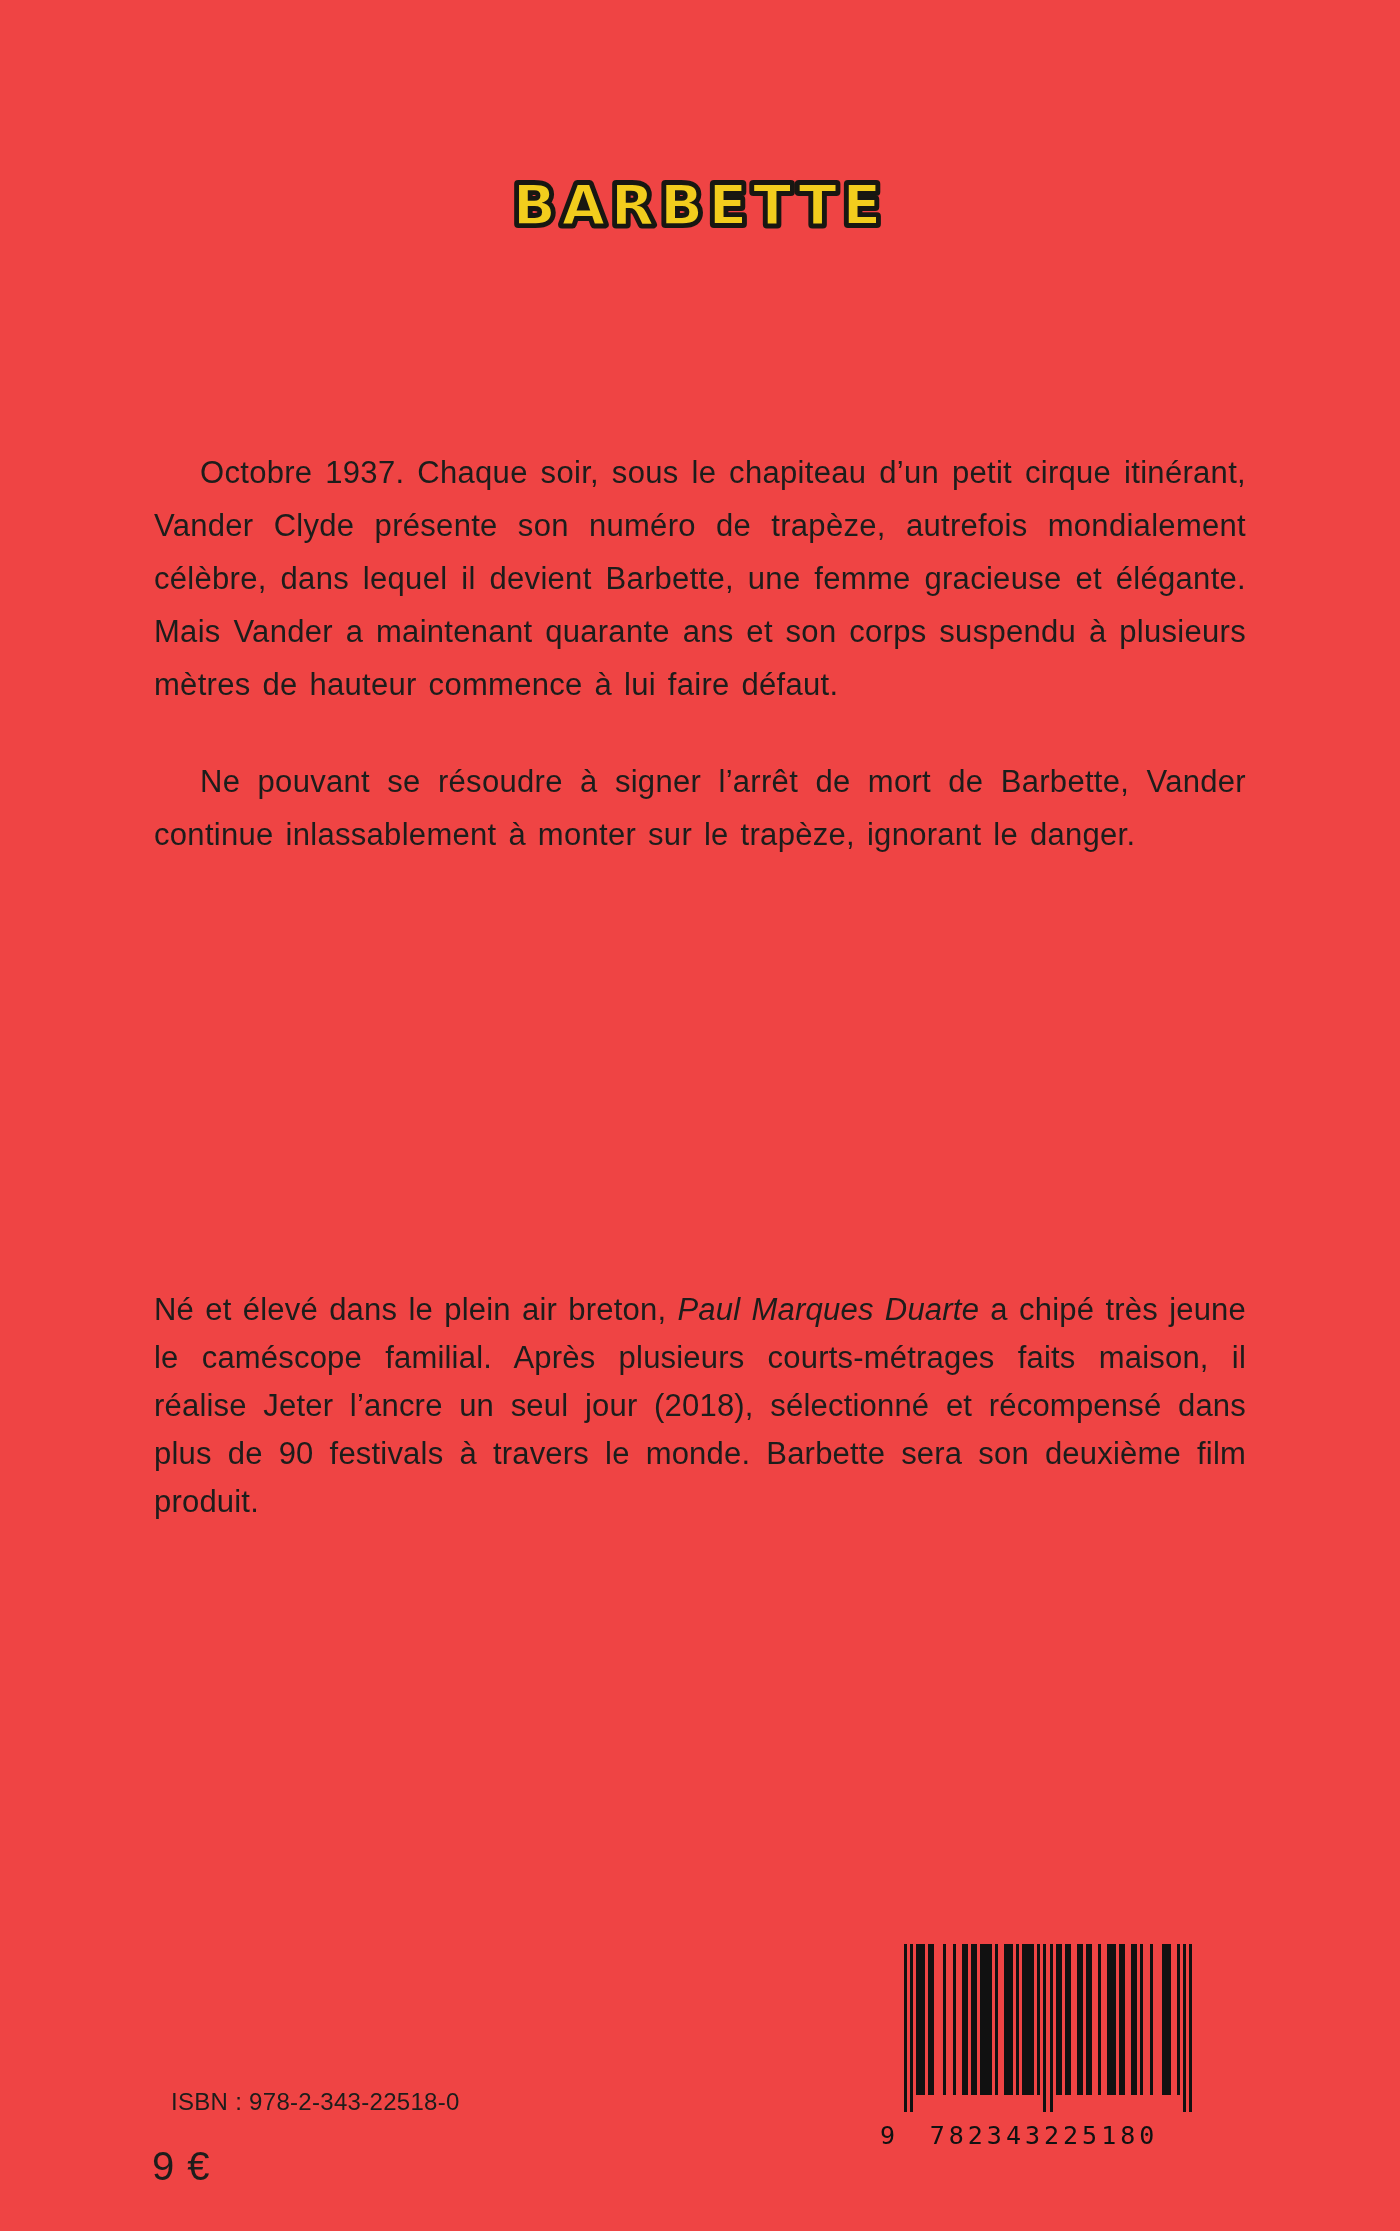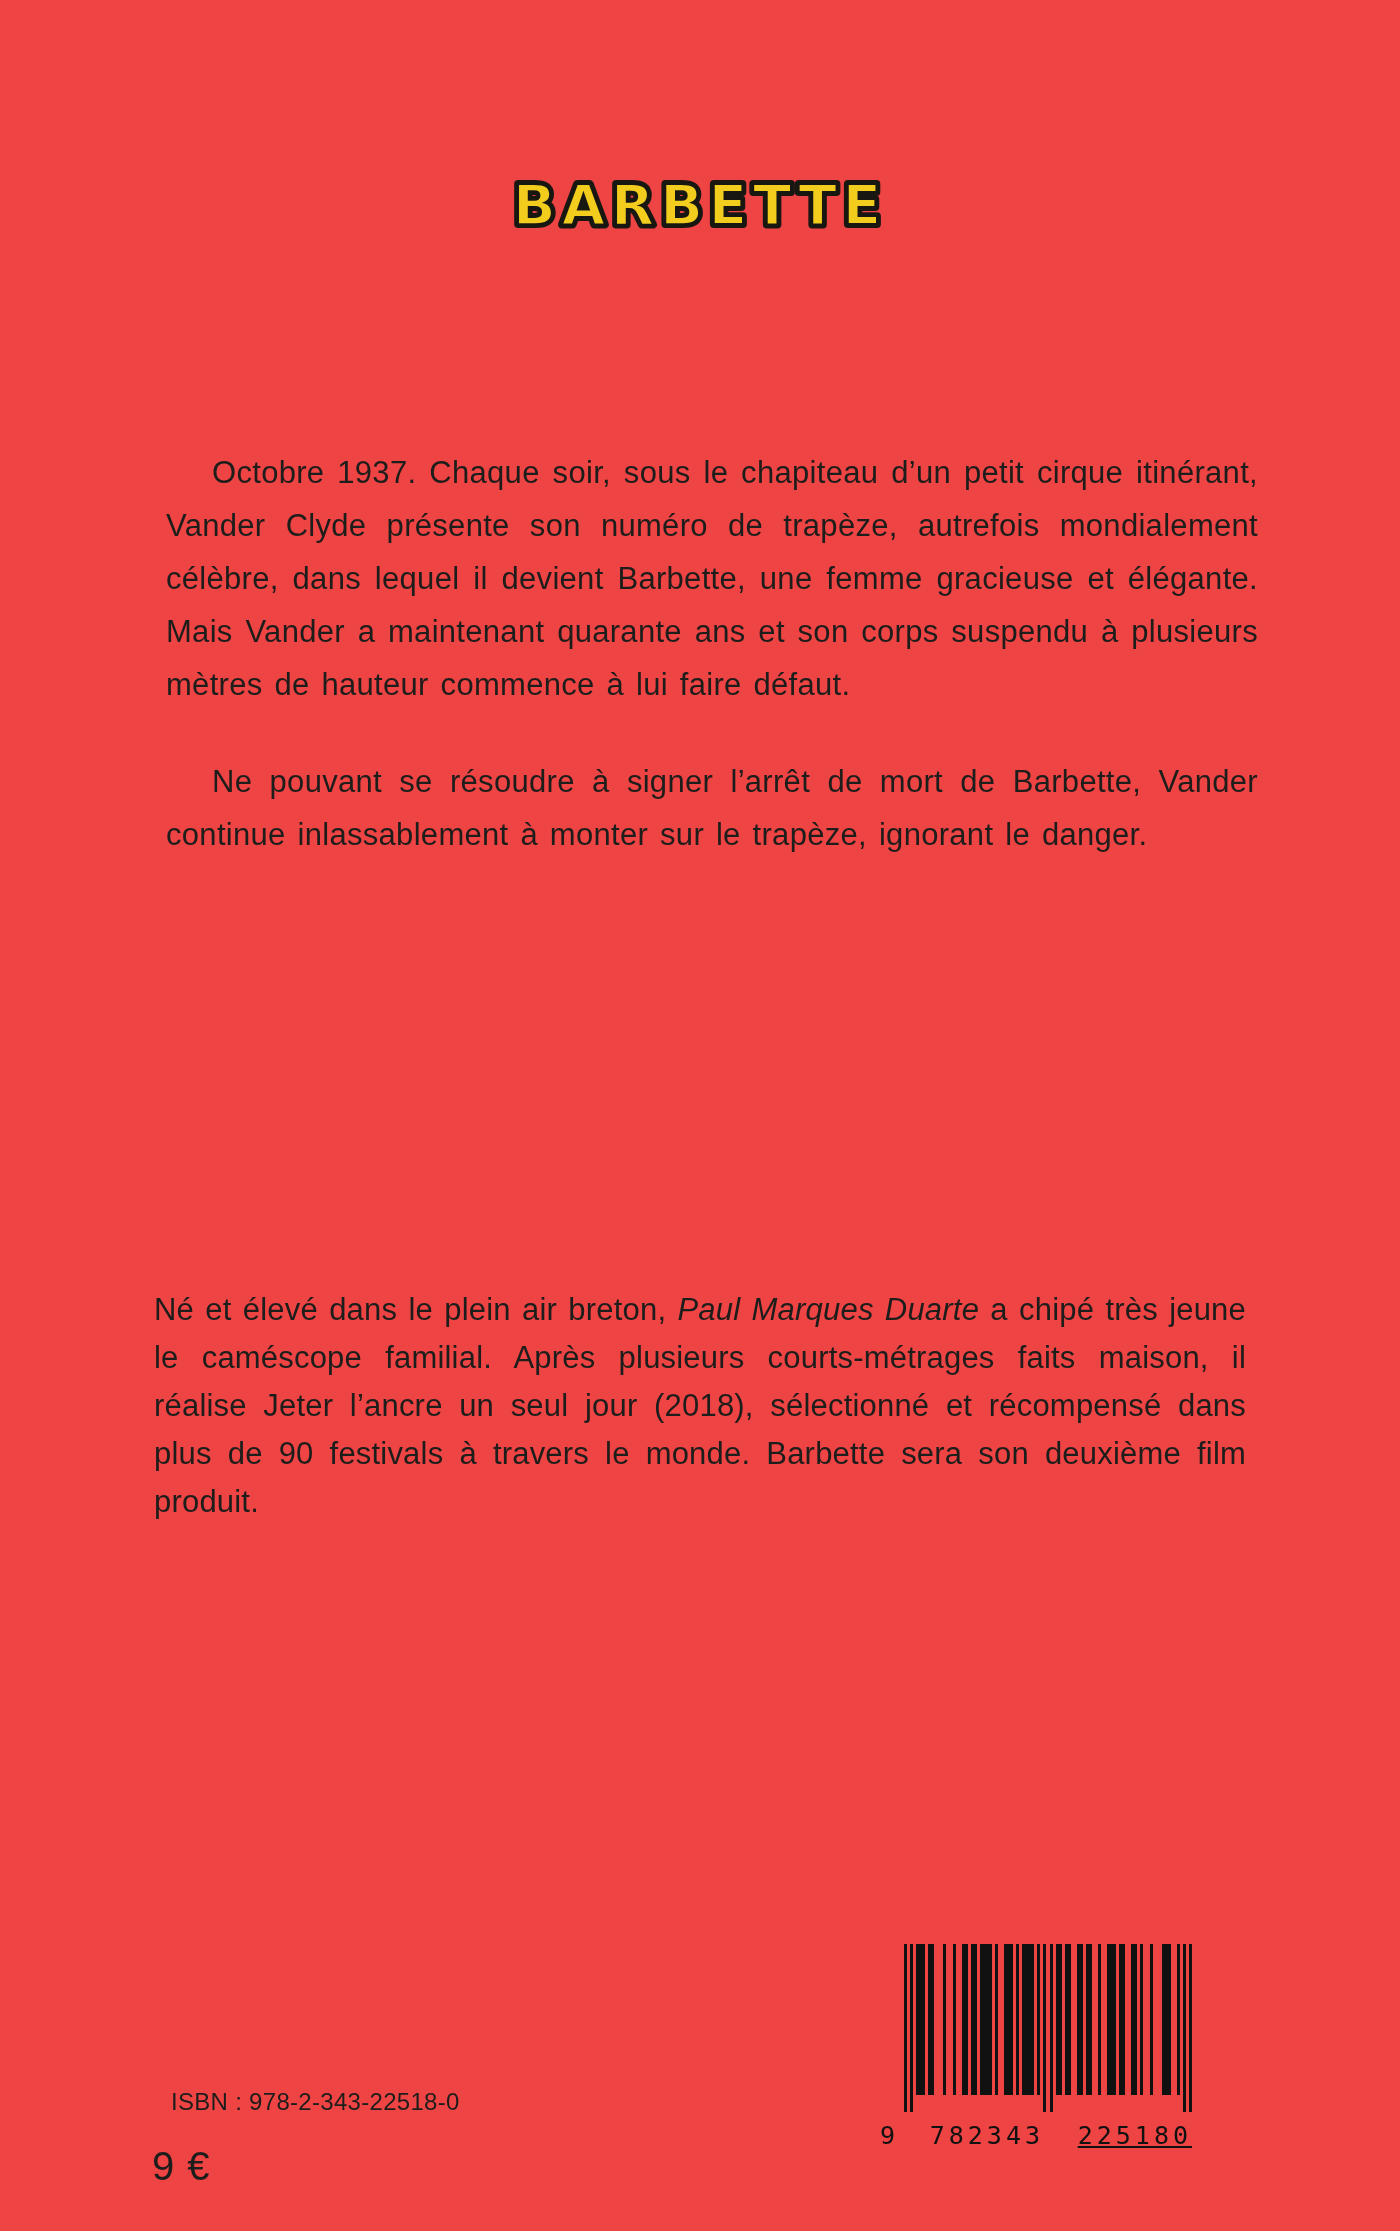--- a/index.html
+++ b/index.html
@@ -23,21 +23,21 @@
     font-weight:bold;
     font-size:56px;
     letter-spacing:6px;
     text-anchor:middle;
   }
   .t-stroke { fill:none; stroke:#181712; stroke-width:8; stroke-linejoin:round; }
   .t-fill   { fill:#f2cd1d; stroke:#181712; stroke-width:1.8; }
 
   
   .synopsis {
-    position:absolute; top:446px; left:154px; width:1092px;margin-left:12px;
+    position:absolute; top:446px; left:154px; width:1092px;
   }
   .synopsis p {
     margin:0 0 44px 0;
     font-size:31px;
     line-height:53px;
     text-align:justify;
     text-indent:46px;
     letter-spacing:0.3px;
     word-spacing:3px;
   }
@@ -81,21 +81,21 @@
   }
   .bars rect { fill:#111111; }
   .bc-digits {
     position:absolute; left:0; bottom:0; width:312px;
     display:flex;
     font-family:"DejaVu Sans Mono", monospace;
     font-size:25px; color:#111111;
   }
   .bc-first { width:30px; }
   .bc-left  { width:134px; text-align:right; letter-spacing:4px; }
-  .bc-right { flex:1; text-align:right; letter-spacing:4px;text-decoration:underline; }
+  .bc-right { flex:1; text-align:left; letter-spacing:4px; }
 </style>
 </head>
 <body>
 
 <div class="page">
 
   <div class="title-wrap">
     <svg class="title-svg" width="420" height="92" viewBox="0 0 420 92">
       <text class="t-stroke" x="210" y="64">BARBETTE</text>
       <text class="t-fill" x="210" y="64">BARBETTE</text>

